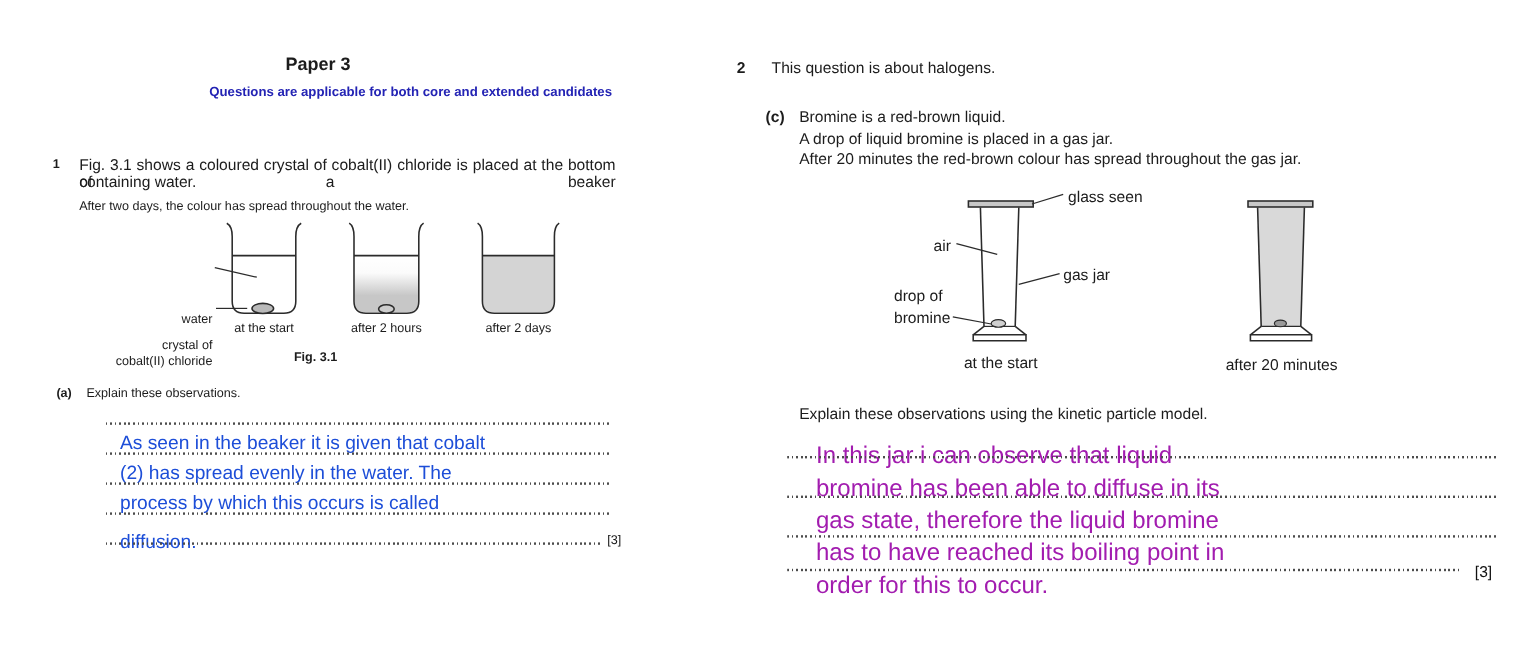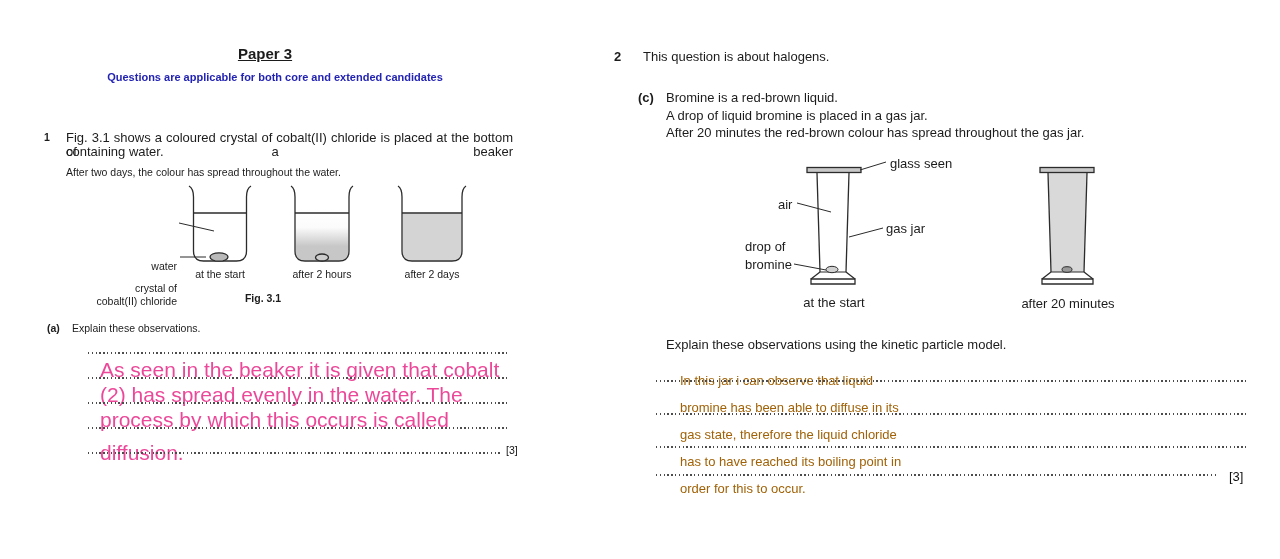--- a/index.html
+++ b/index.html
@@ -7,31 +7,31 @@
     position:relative; width:1280px; height:559px; background:#ffffff;
     font-family:"Liberation Sans", sans-serif; color:#1c1c1c; overflow:hidden;
   }
   .abs { position:absolute; }
   .bold { font-weight:bold; }
   .ctr  { text-align:center; }
   .rgt  { text-align:right;margin-top:44px; }
 
   
   .t10  { font-size:10.5px; line-height:13px; }
-  .title { font-size:15px; font-weight:bold; text-decoration:underline; }
-  .subtitle { font-size:11px; font-weight:bold; color:#2323b4; }
+  .title { font-size:15px; font-weight:bold; }
+  .subtitle { font-size:11px; font-weight:bold; color:#2323b4;text-align:right; }
   .q1p { font-size:13px; line-height:13.5px; }
   .jline { text-align:justify; text-align-last:justify; }
 
   
   .t13 { font-size:13px; line-height:17.5px; }
 
   
-  .ansL { font-size:21px; line-height:25px; color:#ec4899; white-space:nowrap; z-index:2; }
-  .ansR { font-size:13px; line-height:27px; color:#a16207; white-space:nowrap; z-index:2; }
+  .ansL { font-size:16px; line-height:25px; color:#1d4ed8; white-space:nowrap; z-index:2; }
+  .ansR { font-size:20px; line-height:27px; color:#a21caf; white-space:nowrap; z-index:2; }
 
   
   .rule {
     position:absolute; height:1.6px; z-index:3;
     background:repeating-linear-gradient(90deg,#4c4c4c 0 1.4px,transparent 1.4px 3.8px);
   }
   .marks { color:#111; }
   svg { display:block; }
 </style>
 </head>
@@ -148,18 +148,18 @@
 
   <div class="abs t13" style="left:666px;top:336px">Explain these observations using the kinetic particle model.</div>
 
   <div class="rule" style="left:656px;top:380px;width:592px"></div>
   <div class="rule" style="left:656px;top:413px;width:592px"></div>
   <div class="rule" style="left:656px;top:446px;width:592px"></div>
   <div class="rule" style="left:656px;top:474px;width:562px"></div>
 
   <div class="abs ansR" style="left:680px;top:367px">In this jar i can observe that liquid</div>
   <div class="abs ansR" style="left:680px;top:394px">bromine has been able to diffuse in its</div>
-  <div class="abs ansR" style="left:680px;top:421px">gas state, therefore the liquid chloride</div>
+  <div class="abs ansR" style="left:680px;top:421px">gas state, therefore the liquid bromine</div>
   <div class="abs ansR" style="left:680px;top:448px">has to have reached its boiling point in</div>
   <div class="abs ansR" style="left:680px;top:475px">order for this to occur.</div>
   <div class="abs marks" style="left:1229px;top:469px;font-size:13px">[3]</div>
 
 </div>
 
 </body></html>

